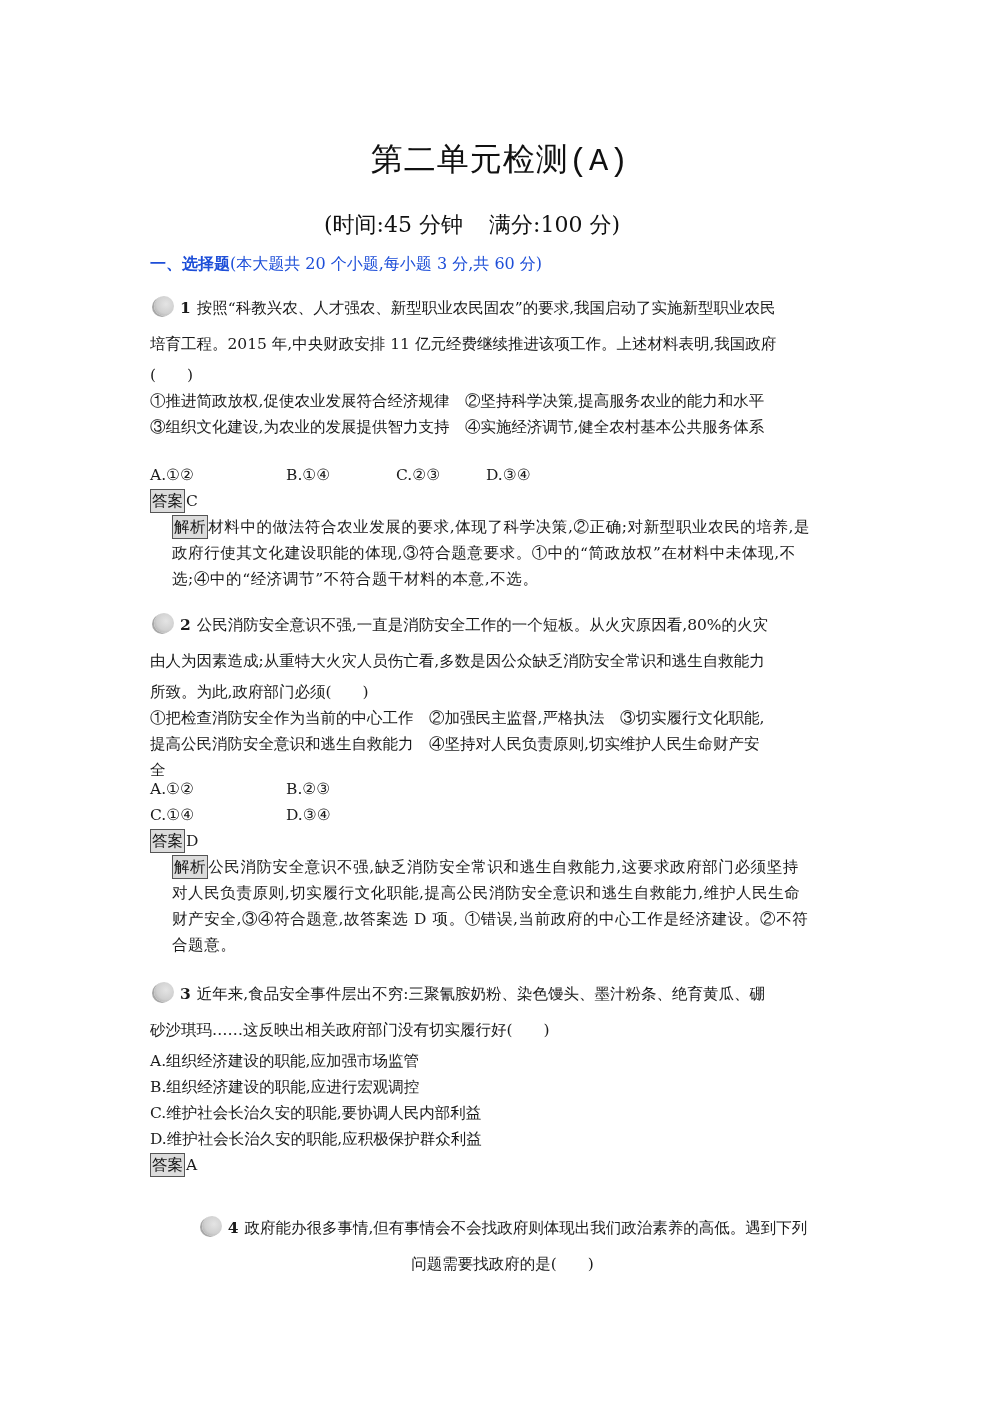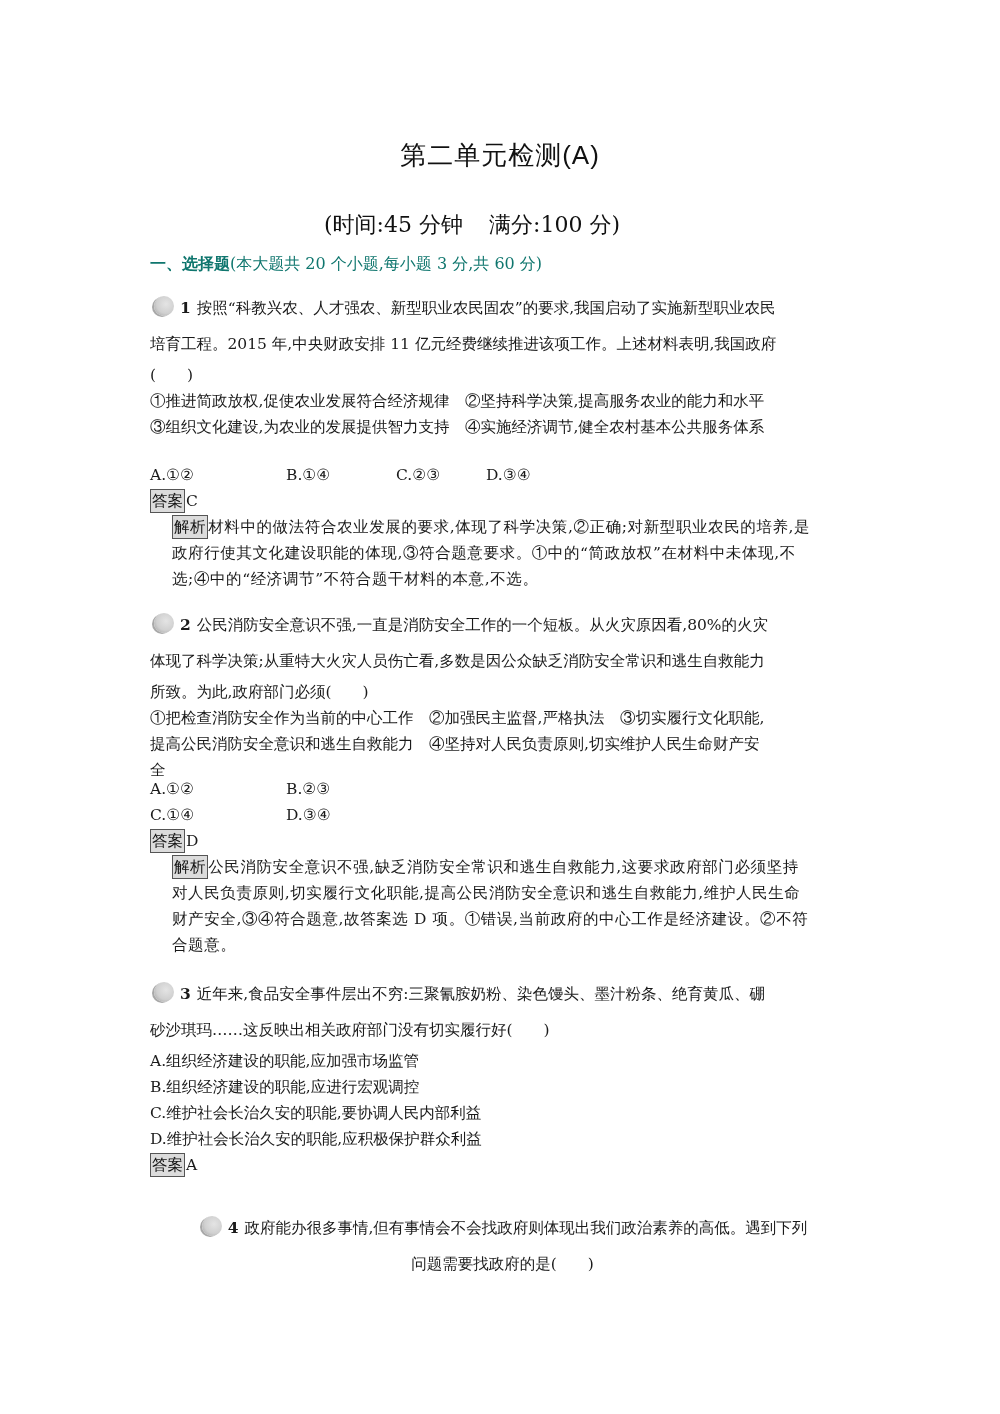--- a/index.html
+++ b/index.html
@@ -3,30 +3,30 @@
 <meta charset="utf-8">
 <style>
   html, body { margin: 0; padding: 0; background: #ffffff; }
   body {
     width: 1000px; height: 1414px; position: relative; overflow: hidden;
     font-family: "DejaVu Serif", "Liberation Serif", serif;
     color: #1a1a1a;
   }
   .title {
     position: absolute; top: 138px; left: 0; width: 1000px;
-    text-align: center; font-size: 26px; letter-spacing: 1px;
-    font-family: Liberation Sans, sans-serif; color: #111;
+    text-align: center; font-size: 32px; letter-spacing: 1px;
+    font-family: Liberation Mono, monospace; color: #111;
   }
   .subtitle {
     position: absolute; top: 210px; left: 0; width: 944px;
     text-align: center; font-size: 22px; color: #111;
   }
   .subtitle .gap { display: inline-block; width: 26px; }
   .section {
-    position: absolute; top: 254px; left: 150px; font-size: 16px; color: #0f766e;
+    position: absolute; top: 254px; left: 150px; font-size: 16px; color: #1d4ed8;
   }
   .section .h { font-family: "DejaVu Sans", sans-serif; font-weight: bold; }
   .block { position: absolute; left: 150px; width: 705px; font-size: 15.5px; }
   .line { height: 26px; line-height: 26px; white-space: nowrap; }
   .qline { height: 36px; line-height: 36px; white-space: nowrap; }
   .circle-icon {
     display: inline-block; width: 20px; height: 20px; border-radius: 50%;
     background: radial-gradient(circle at 60% 40%, #e4e4e4 0%, #d0d0d0 55%, #9a9a9a 100%);
     box-shadow: -2px 1px 0 #a8a8a8;
     vertical-align: -3px; margin-right: 6px; margin-left: 4px;
@@ -66,21 +66,21 @@
 </div>
 <div class="block" style="top:488px;">
   <div class="line"><span class="badge">答案</span><span class="ansval">C</span></div>
   <div class="line analysis"><span class="badge">解析</span><span>材料中的做法符合农业发展的要求,体现了科学决策,②正确;对新型职业农民的培养,是</span></div>
   <div class="line analysis">政府行使其文化建设职能的体现,③符合题意要求。①中的“简政放权”在材料中未体现,不</div>
   <div class="line analysis">选;④中的“经济调节”不符合题干材料的本意,不选。</div>
 </div>
 
 <div class="block" style="top:607px;">
   <div class="qline"><span class="circle-icon"></span><span class="qnum">2</span><span>公民消防安全意识不强,一直是消防安全工作的一个短板。从火灾原因看,80%的火灾</span></div>
-  <div class="qline">体现了科学决策;从重特大火灾人员伤亡看,多数是因公众缺乏消防安全常识和逃生自救能力</div>
+  <div class="qline">由人为因素造成;从重特大火灾人员伤亡看,多数是因公众缺乏消防安全常识和逃生自救能力</div>
   <div class="line">所致。为此,政府部门必须(　　)</div>
   <div class="line">①把检查消防安全作为当前的中心工作　②加强民主监督,严格执法　③切实履行文化职能,</div>
   <div class="line">提高公民消防安全意识和逃生自救能力　④坚持对人民负责原则,切实维护人民生命财产安</div>
   <div class="line">全</div>
 </div>
 <div class="block opts" style="top:776px;">
   <div class="line"><span style="width:136px;">A.①②</span><span>B.②③</span></div>
   <div class="line"><span style="width:136px;">C.①④</span><span>D.③④</span></div>
 </div>
 <div class="block" style="top:828px;">

